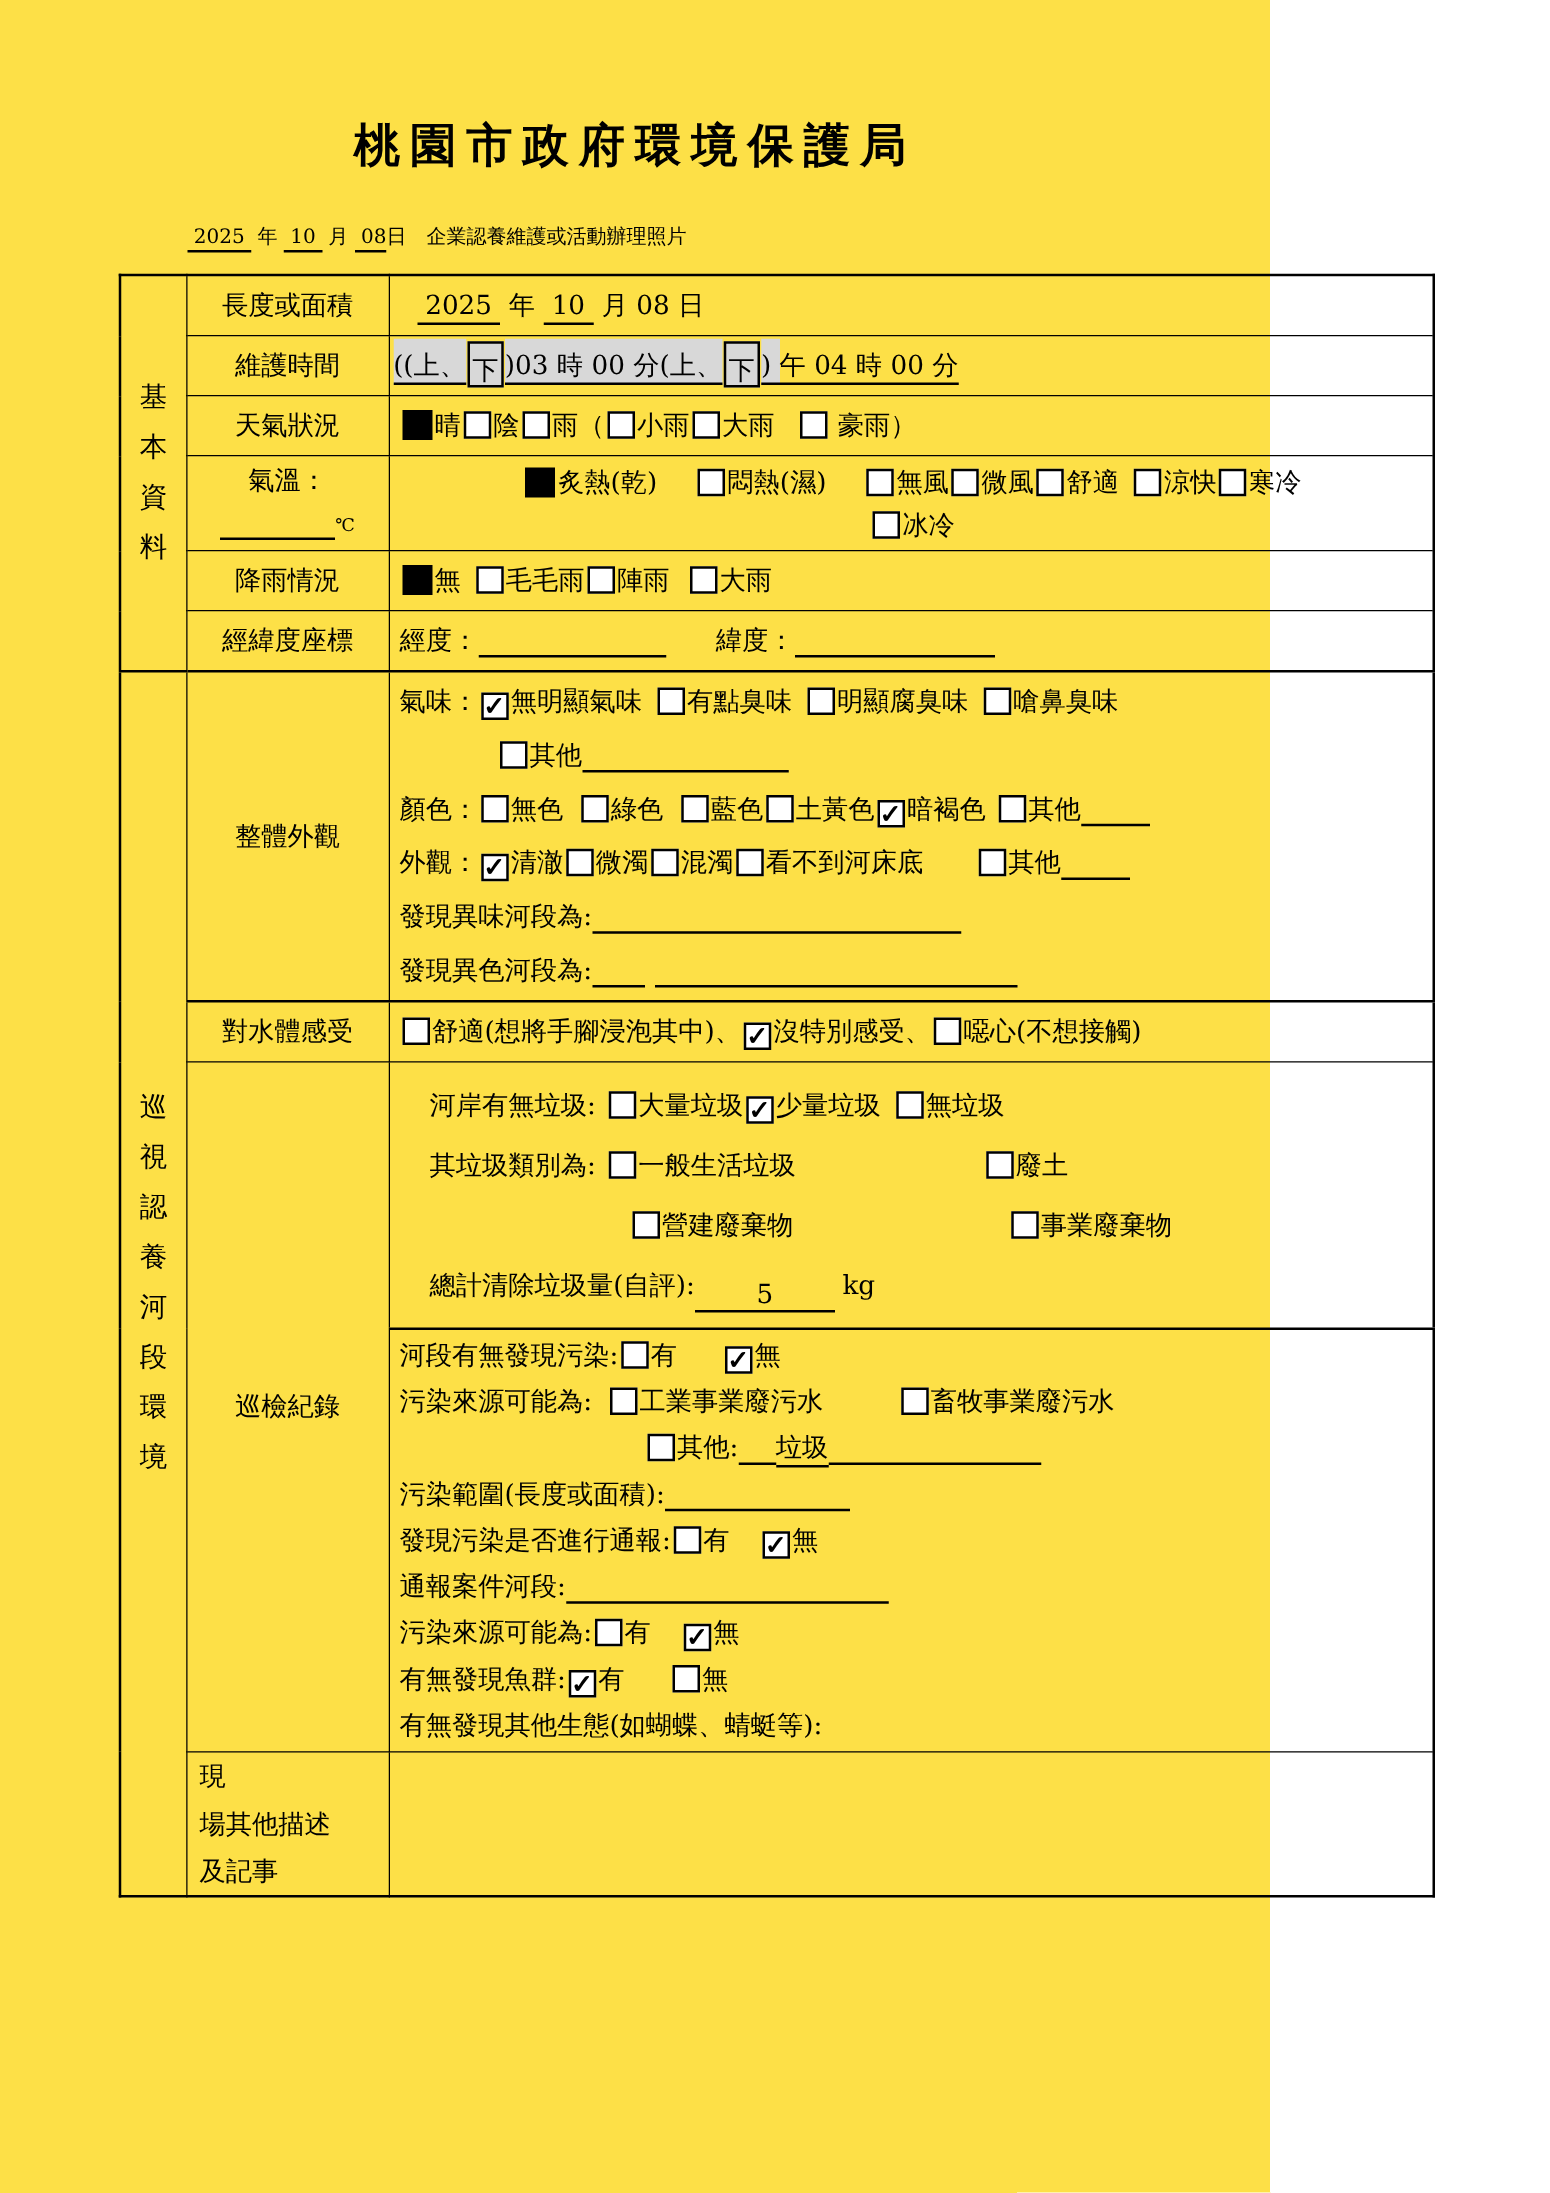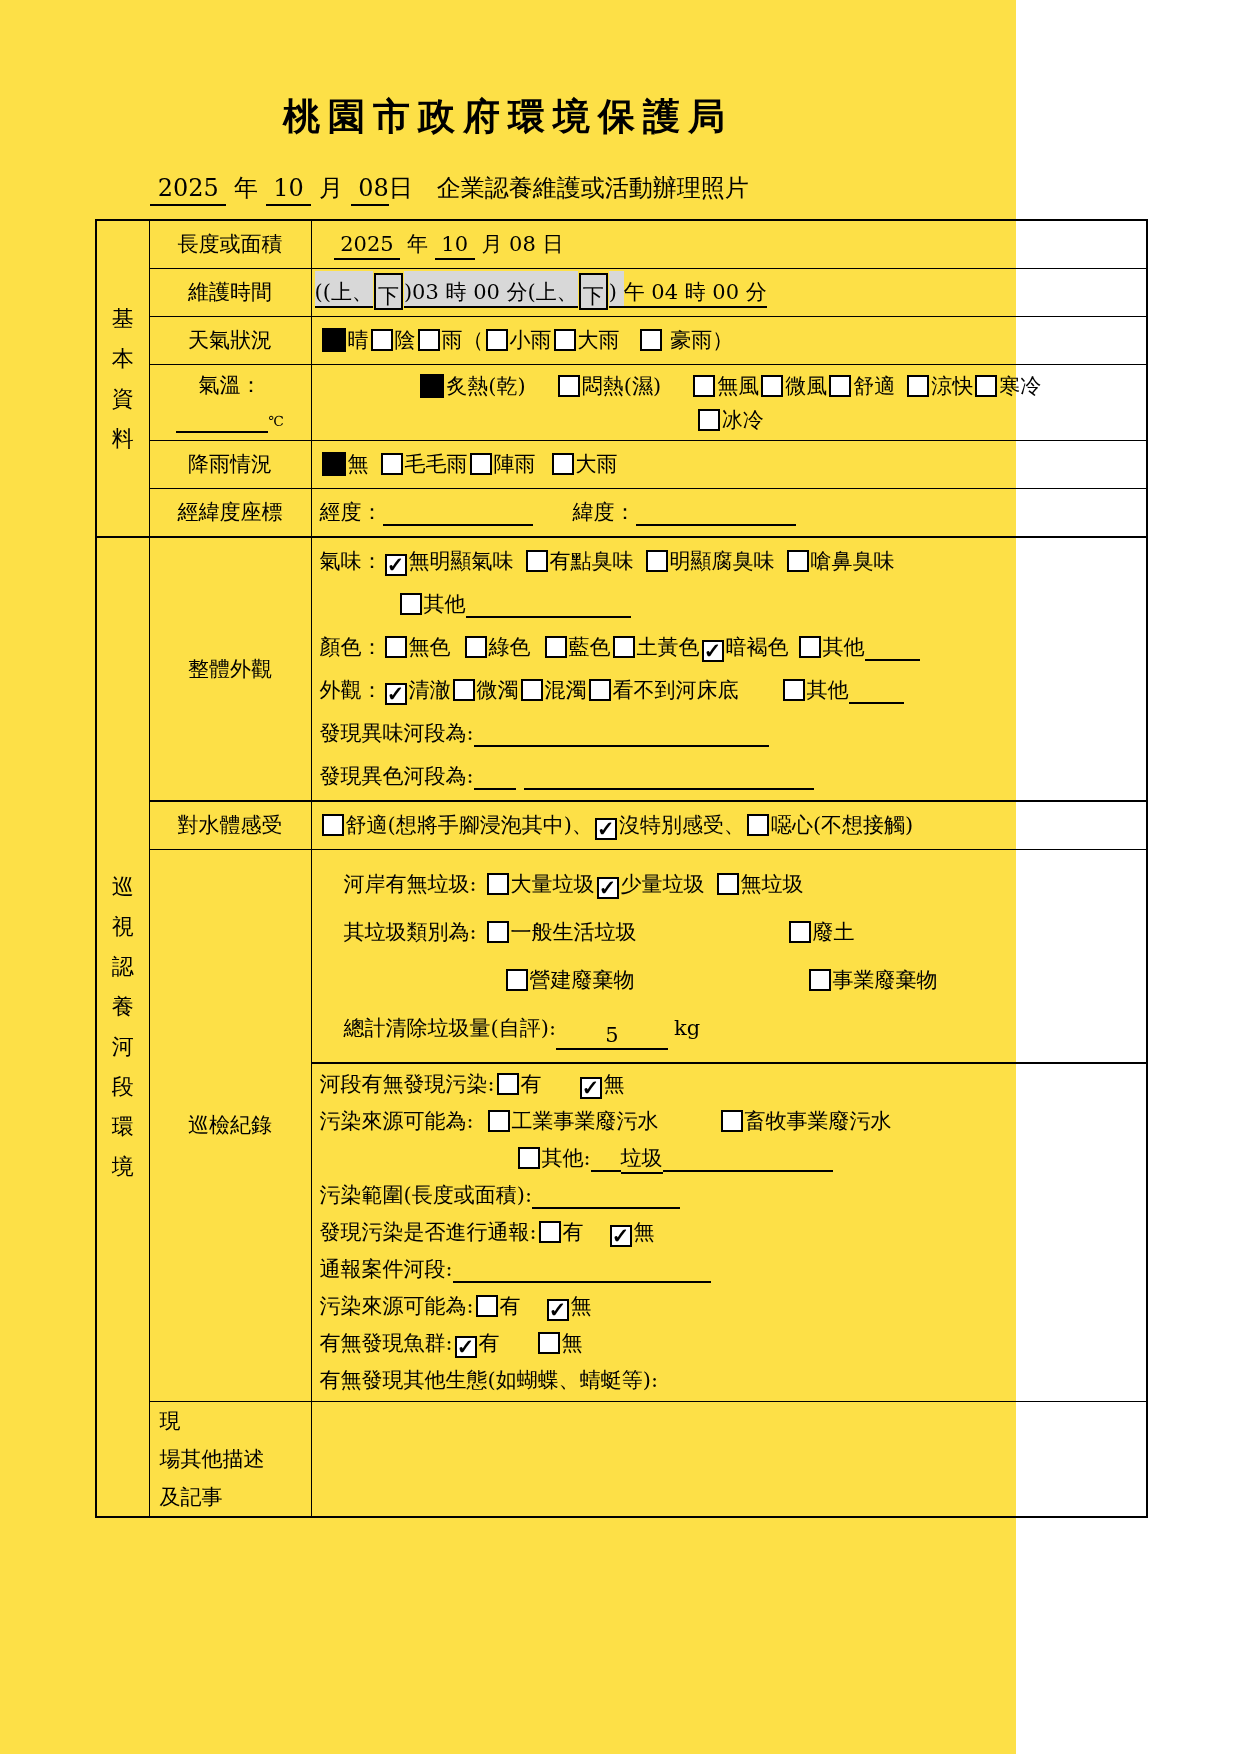--- a/index.html
+++ b/index.html
@@ -29,21 +29,21 @@
     line-height:34px;
   }
   .header-line{
     margin:40px 0 0 95px;
     font-size:22px;
     line-height:30px;
     white-space:nowrap;
   }
   .date-line{
     margin:27px 0 0 150px;
-    font-size:24px;
+    font-size:16px;
     line-height:30px;
     white-space:nowrap;
   }
   table.form{
     border-collapse:collapse;
     table-layout:fixed;
     width:1051px;
     margin:9px 0 0 95px;
     border:2px solid #000;
   }

